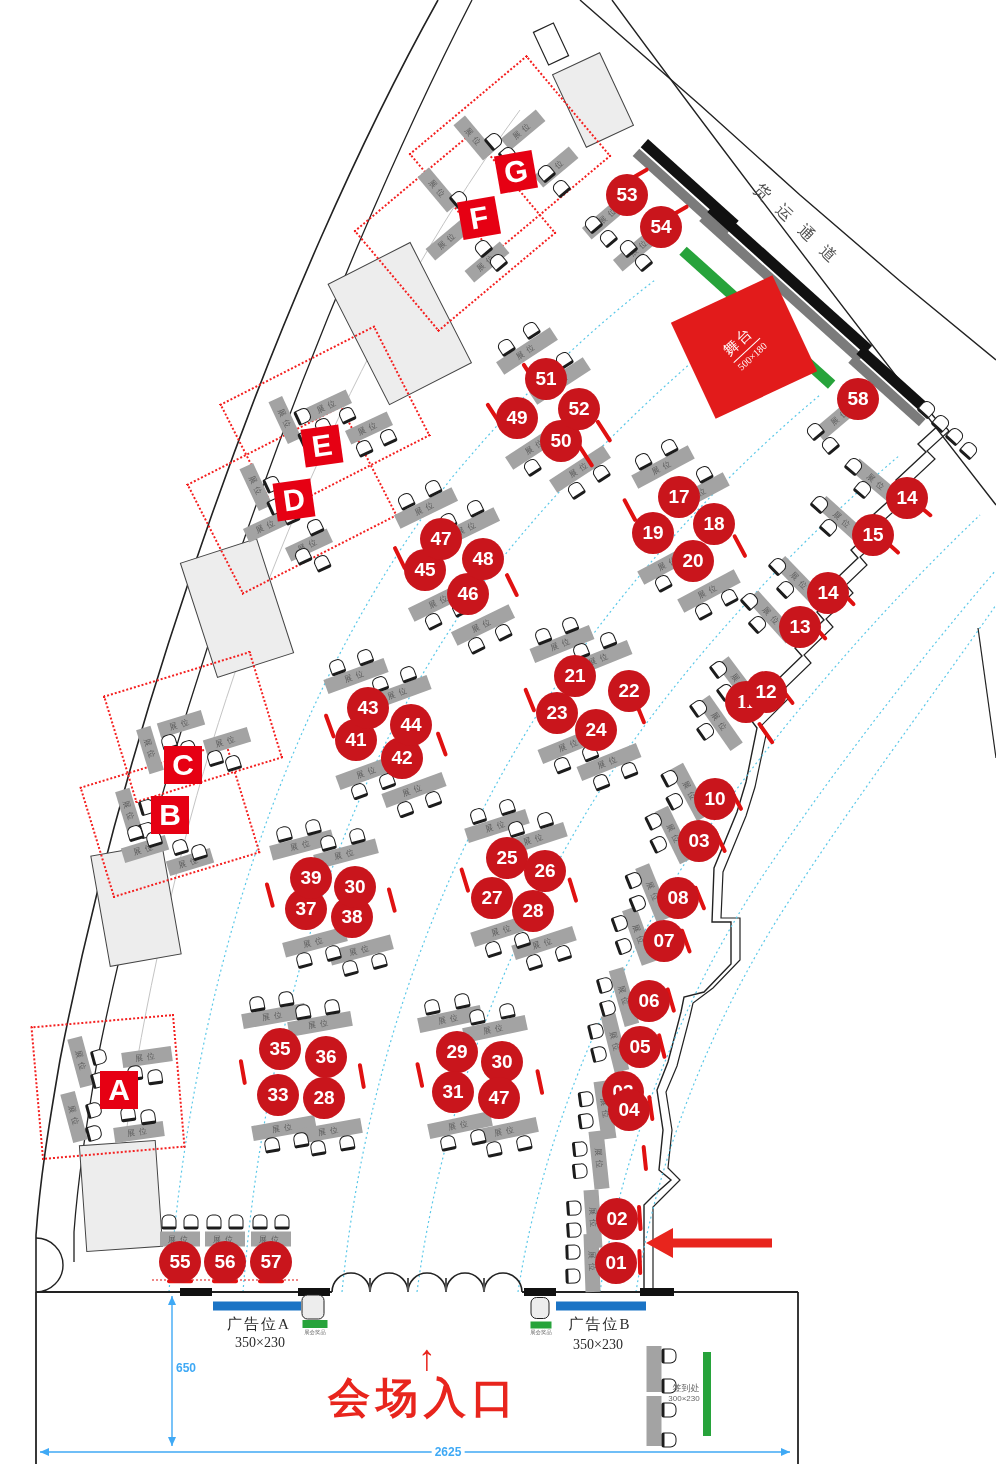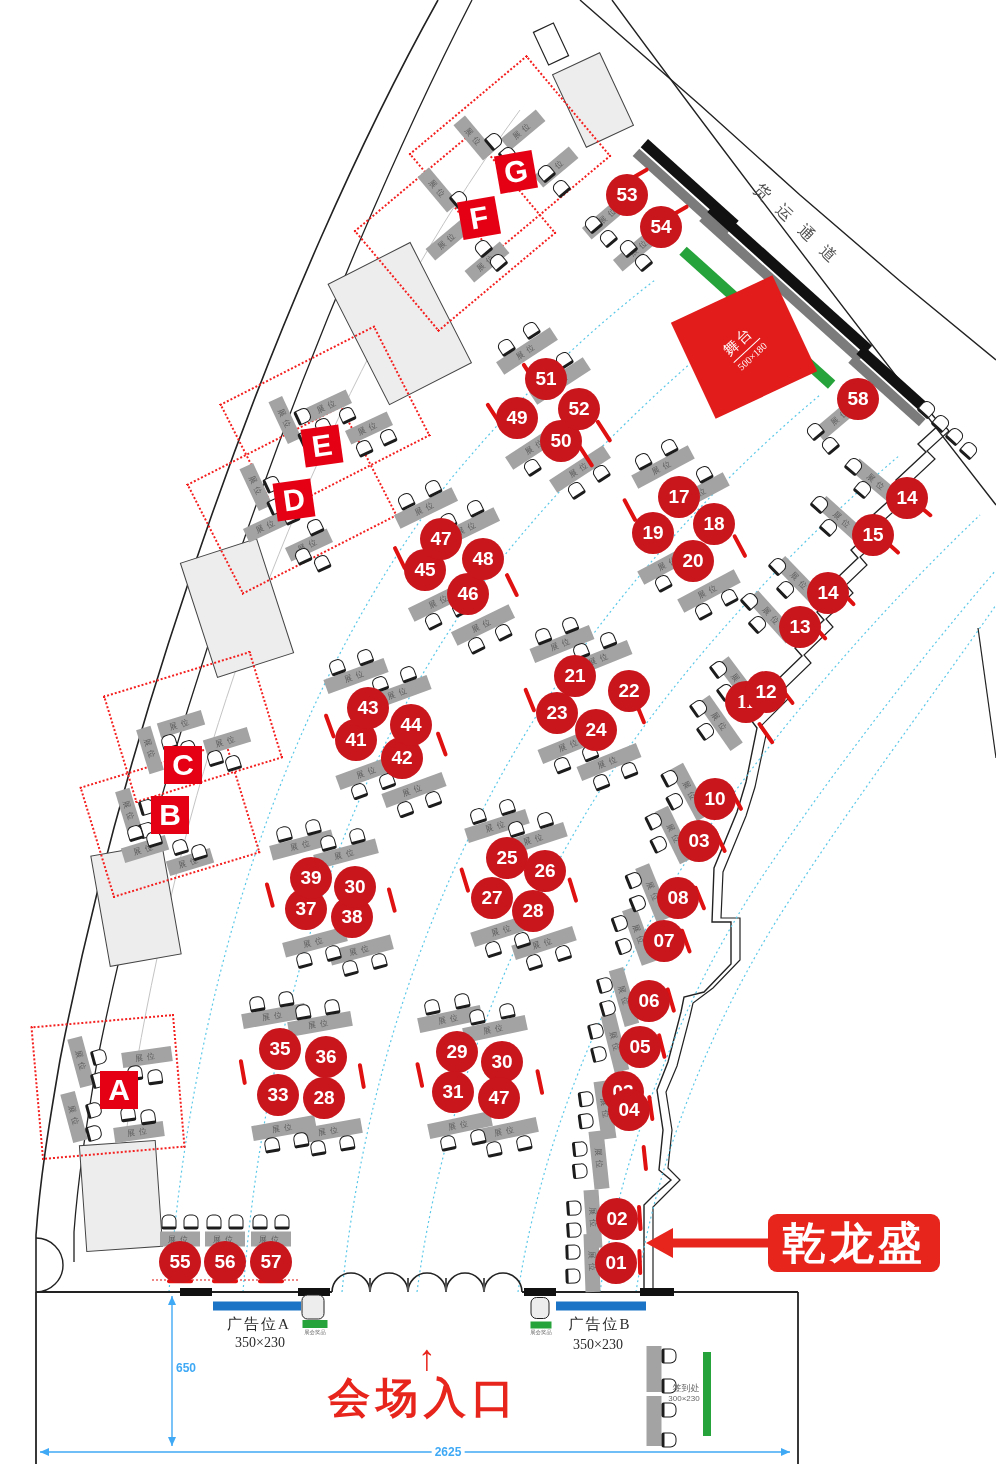--- a/index.html
+++ b/index.html
@@ -488,21 +488,20 @@
 
 <div class="abs freight" style="left:800px;top:228px;transform:translate(-50%,-50%) rotate(43deg);">货运通道</div>
 
 <div class="abs stage" style="left:744px;top:347px;transform:translate(-50%,-50%) rotate(-25deg);">
   <div class="stage-inner" style="transform:rotate(-18deg);">
     <div class="t1">舞台</div>
     <div class="t2">500×180</div>
   </div>
 </div>
 
-<div class="abs company-box" style="left:854px;top:1243px;width:172px;height:58px;">乾龙盛</div>
 <div class="abs company-shaft" style="left:722px;top:1243px;width:100px;"></div>
 <div class="company-head" style="left:646px;top:1243px;"></div>
 
 <div class="abs entr-arrow" style="left:427px;top:1358px;">↑</div>
 <div class="abs entr-text" style="left:424px;top:1398px;">会场入口</div>
 
 <div class="abs bluebar" style="left:257px;top:1306px;width:88px;height:9px;"></div>
 <div class="abs giftbox" style="left:313px;top:1307px;width:21px;height:23px;"></div>
 <div class="abs greenbar" style="left:315px;top:1324px;width:25px;height:8px;"></div>
 <div class="abs gifttext" style="left:315px;top:1333px;">展会奖品</div>

